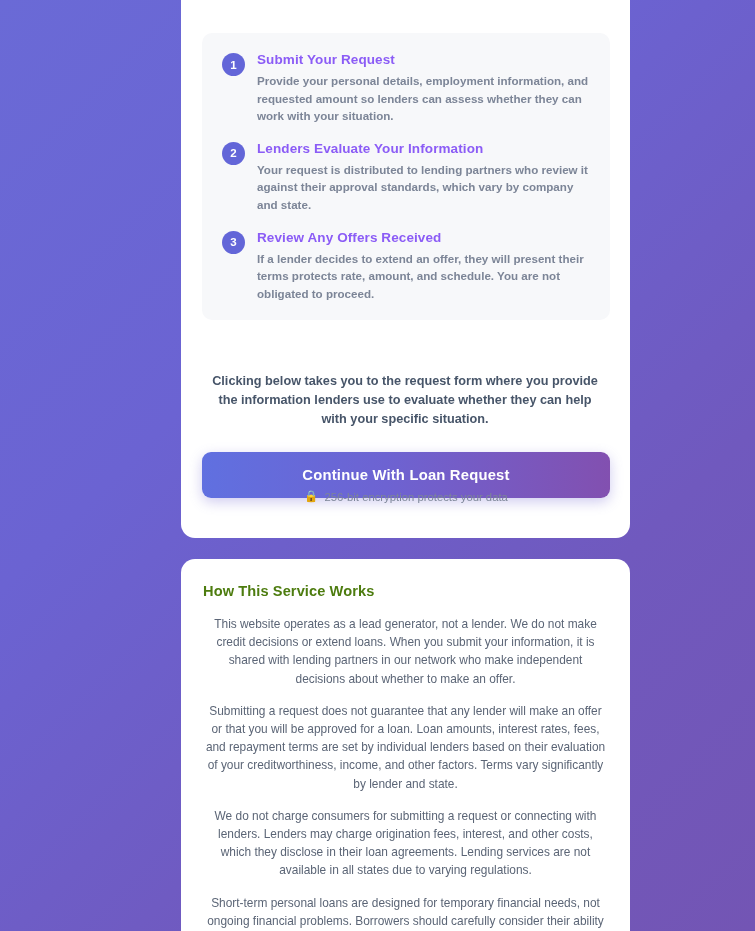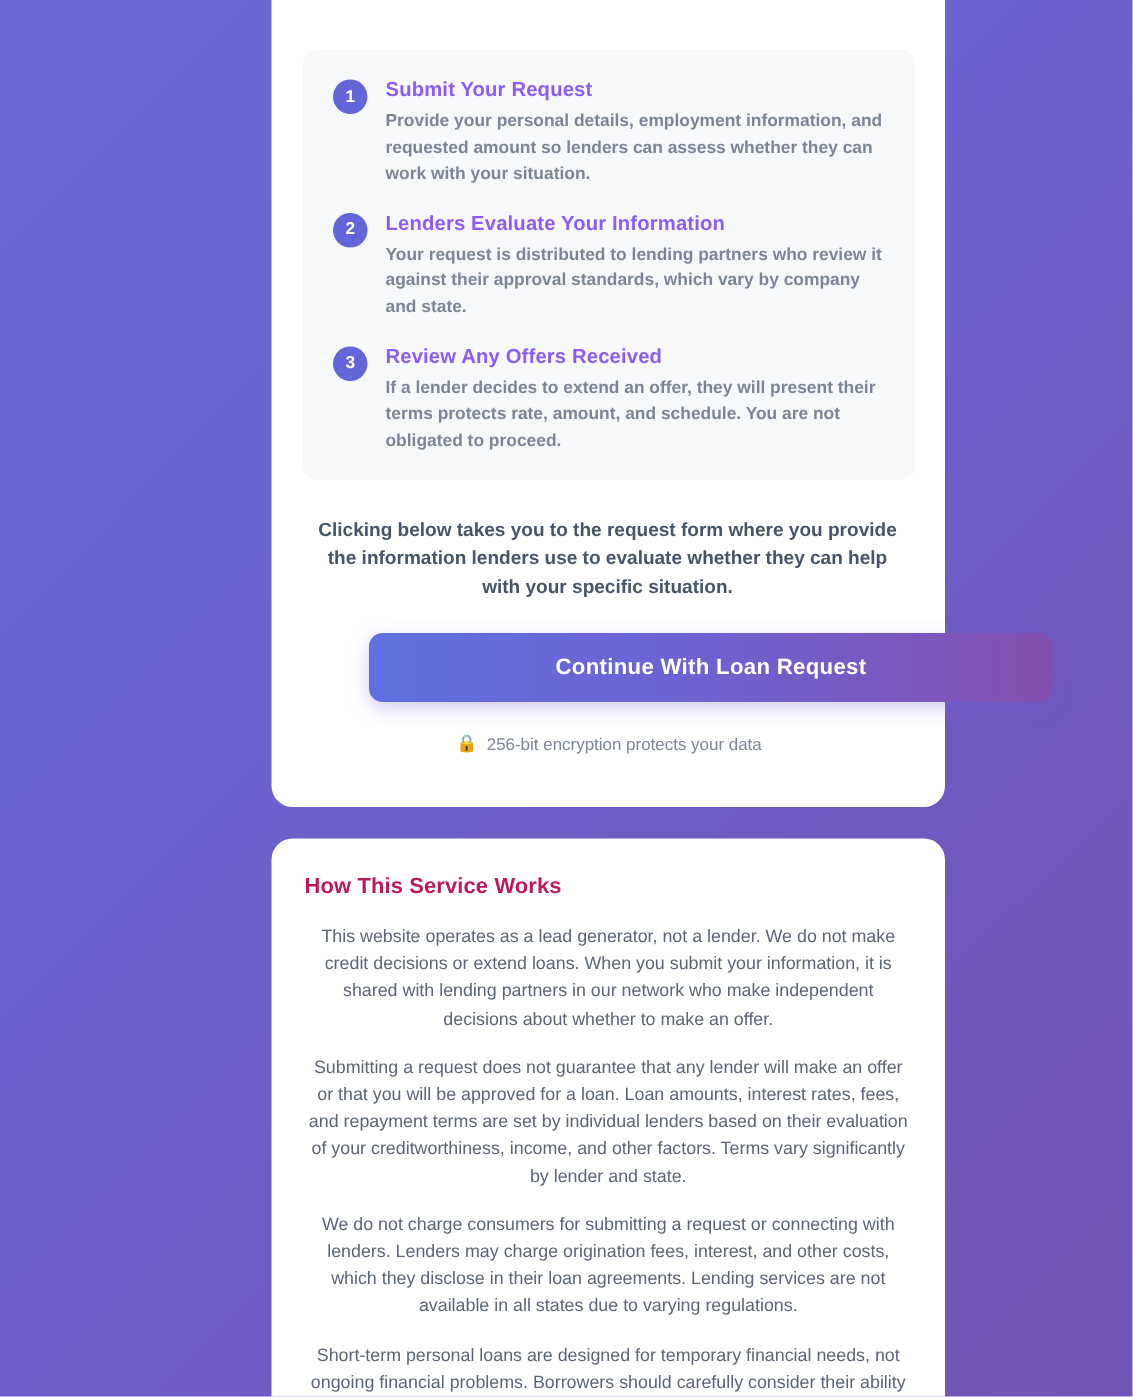--- a/index.html
+++ b/index.html
@@ -88,48 +88,47 @@
   .step-desc {
     font-size: 11.6px;
     line-height: 17.6px;
     color: #7c8597;
     font-weight: bold;
   }
 
   
   .leadin {
     position: absolute;
-    top: 344px;
+    top: 372px;
     left: 210px;
     width: 390px;
     text-align: center;
     font-size: 12.7px;
     line-height: 19px;
     font-weight: 700;
     color: #475569;
   }
 
   
   .cta {
     position: absolute;
-    top: 422px;
+    top: 452px;
     left: 202px;
-    width: 456px;
+    width: 408px;
     height: 46px;
     border: none;
     border-radius: 9px;
     background: linear-gradient(90deg, #6070e0 0%, #6d63d2 45%, #8250b0 100%);
     color: #ffffff;
     font-family: "Liberation Sans", "DejaVu Sans", sans-serif;
     font-size: 14.8px;
     font-weight: 700;
     letter-spacing: 0.2px;
     cursor: pointer;
     box-shadow: 0 4px 13px rgba(108, 96, 208, 0.33);
-    margin-left: 44px;
   }
 
   .encrypt-note {
     position: absolute;
     top: 491px;
     left: 202px;
     width: 408px;
     text-align: center;
     font-size: 11.3px;
     color: #7c8597;
@@ -137,21 +136,21 @@
     align-items: center;
     justify-content: center;
     gap: 6px;
   }
   .lock-glyph { font-size: 11.5px; line-height: 1; }
 
   
   .info-title {
     font-size: 14.6px;
     font-weight: 700;
-    color: #be185d;
+    color: #4d7c0f;
     margin-bottom: 16px;
     letter-spacing: 0.1px;
   }
   .info-para {
     font-size: 11.9px;
     line-height: 18.2px;
     color: #5b6576;
     margin-bottom: 14px;
     text-align: center;
   }

